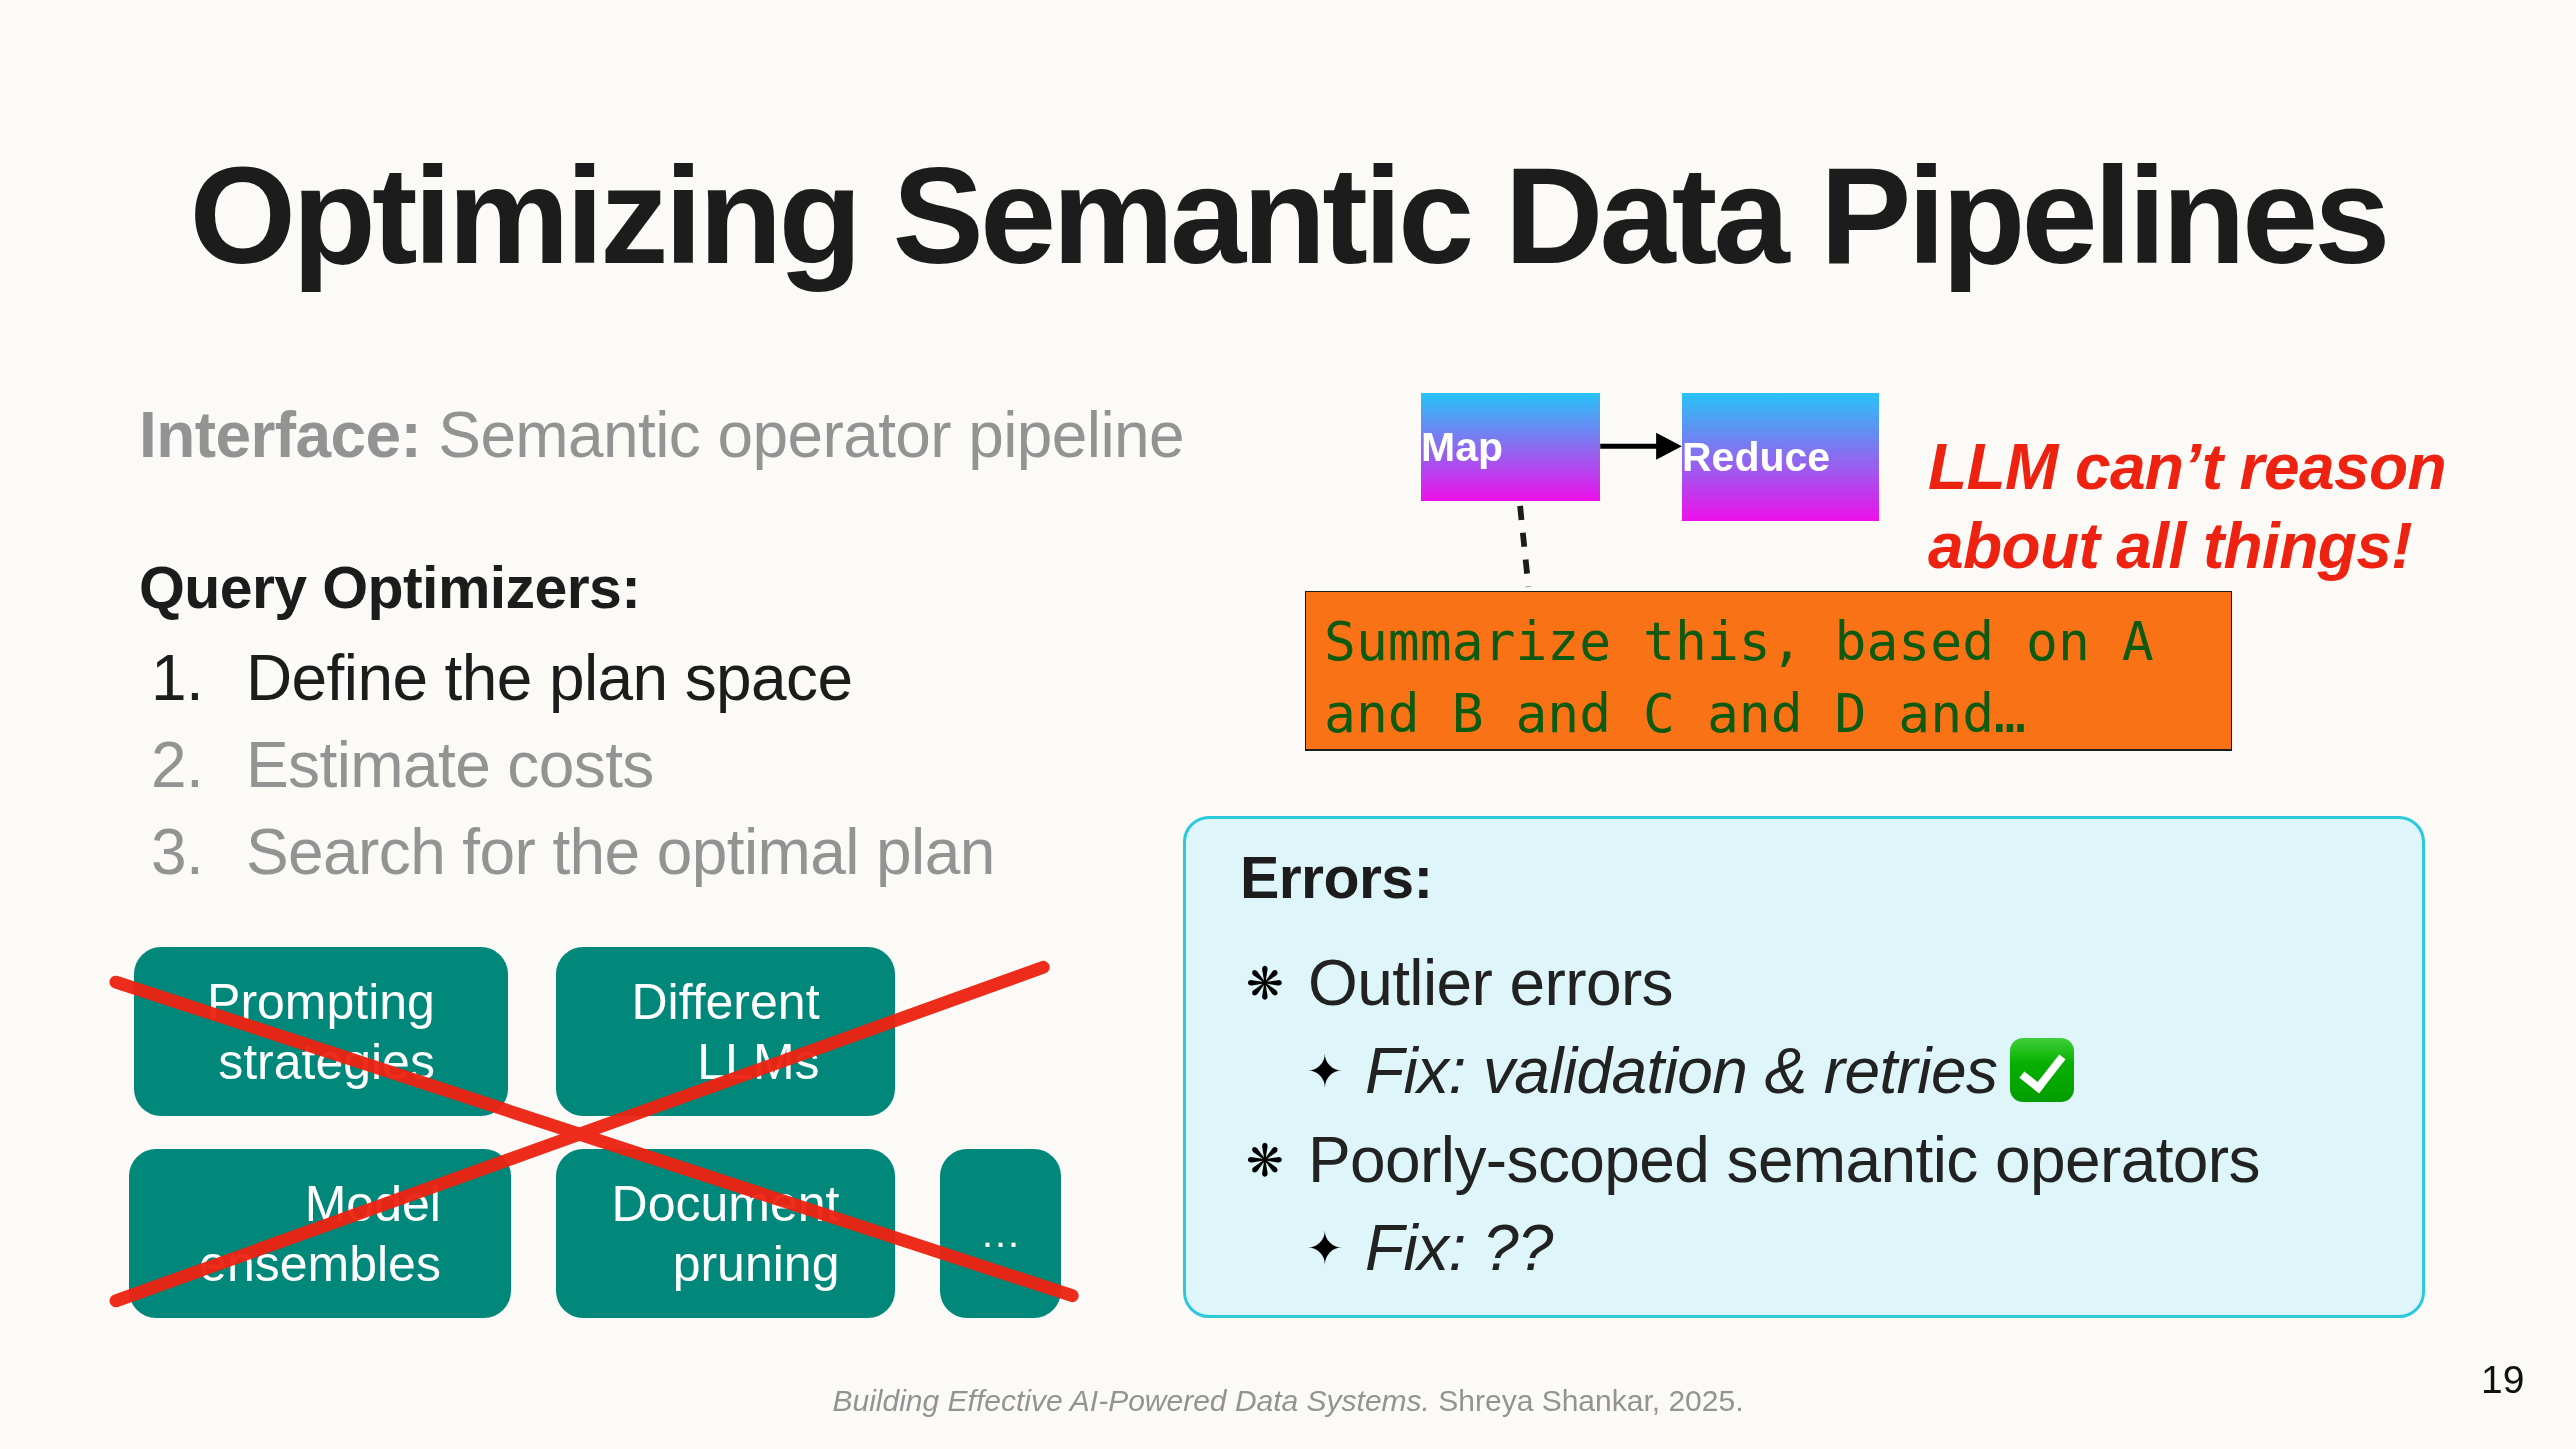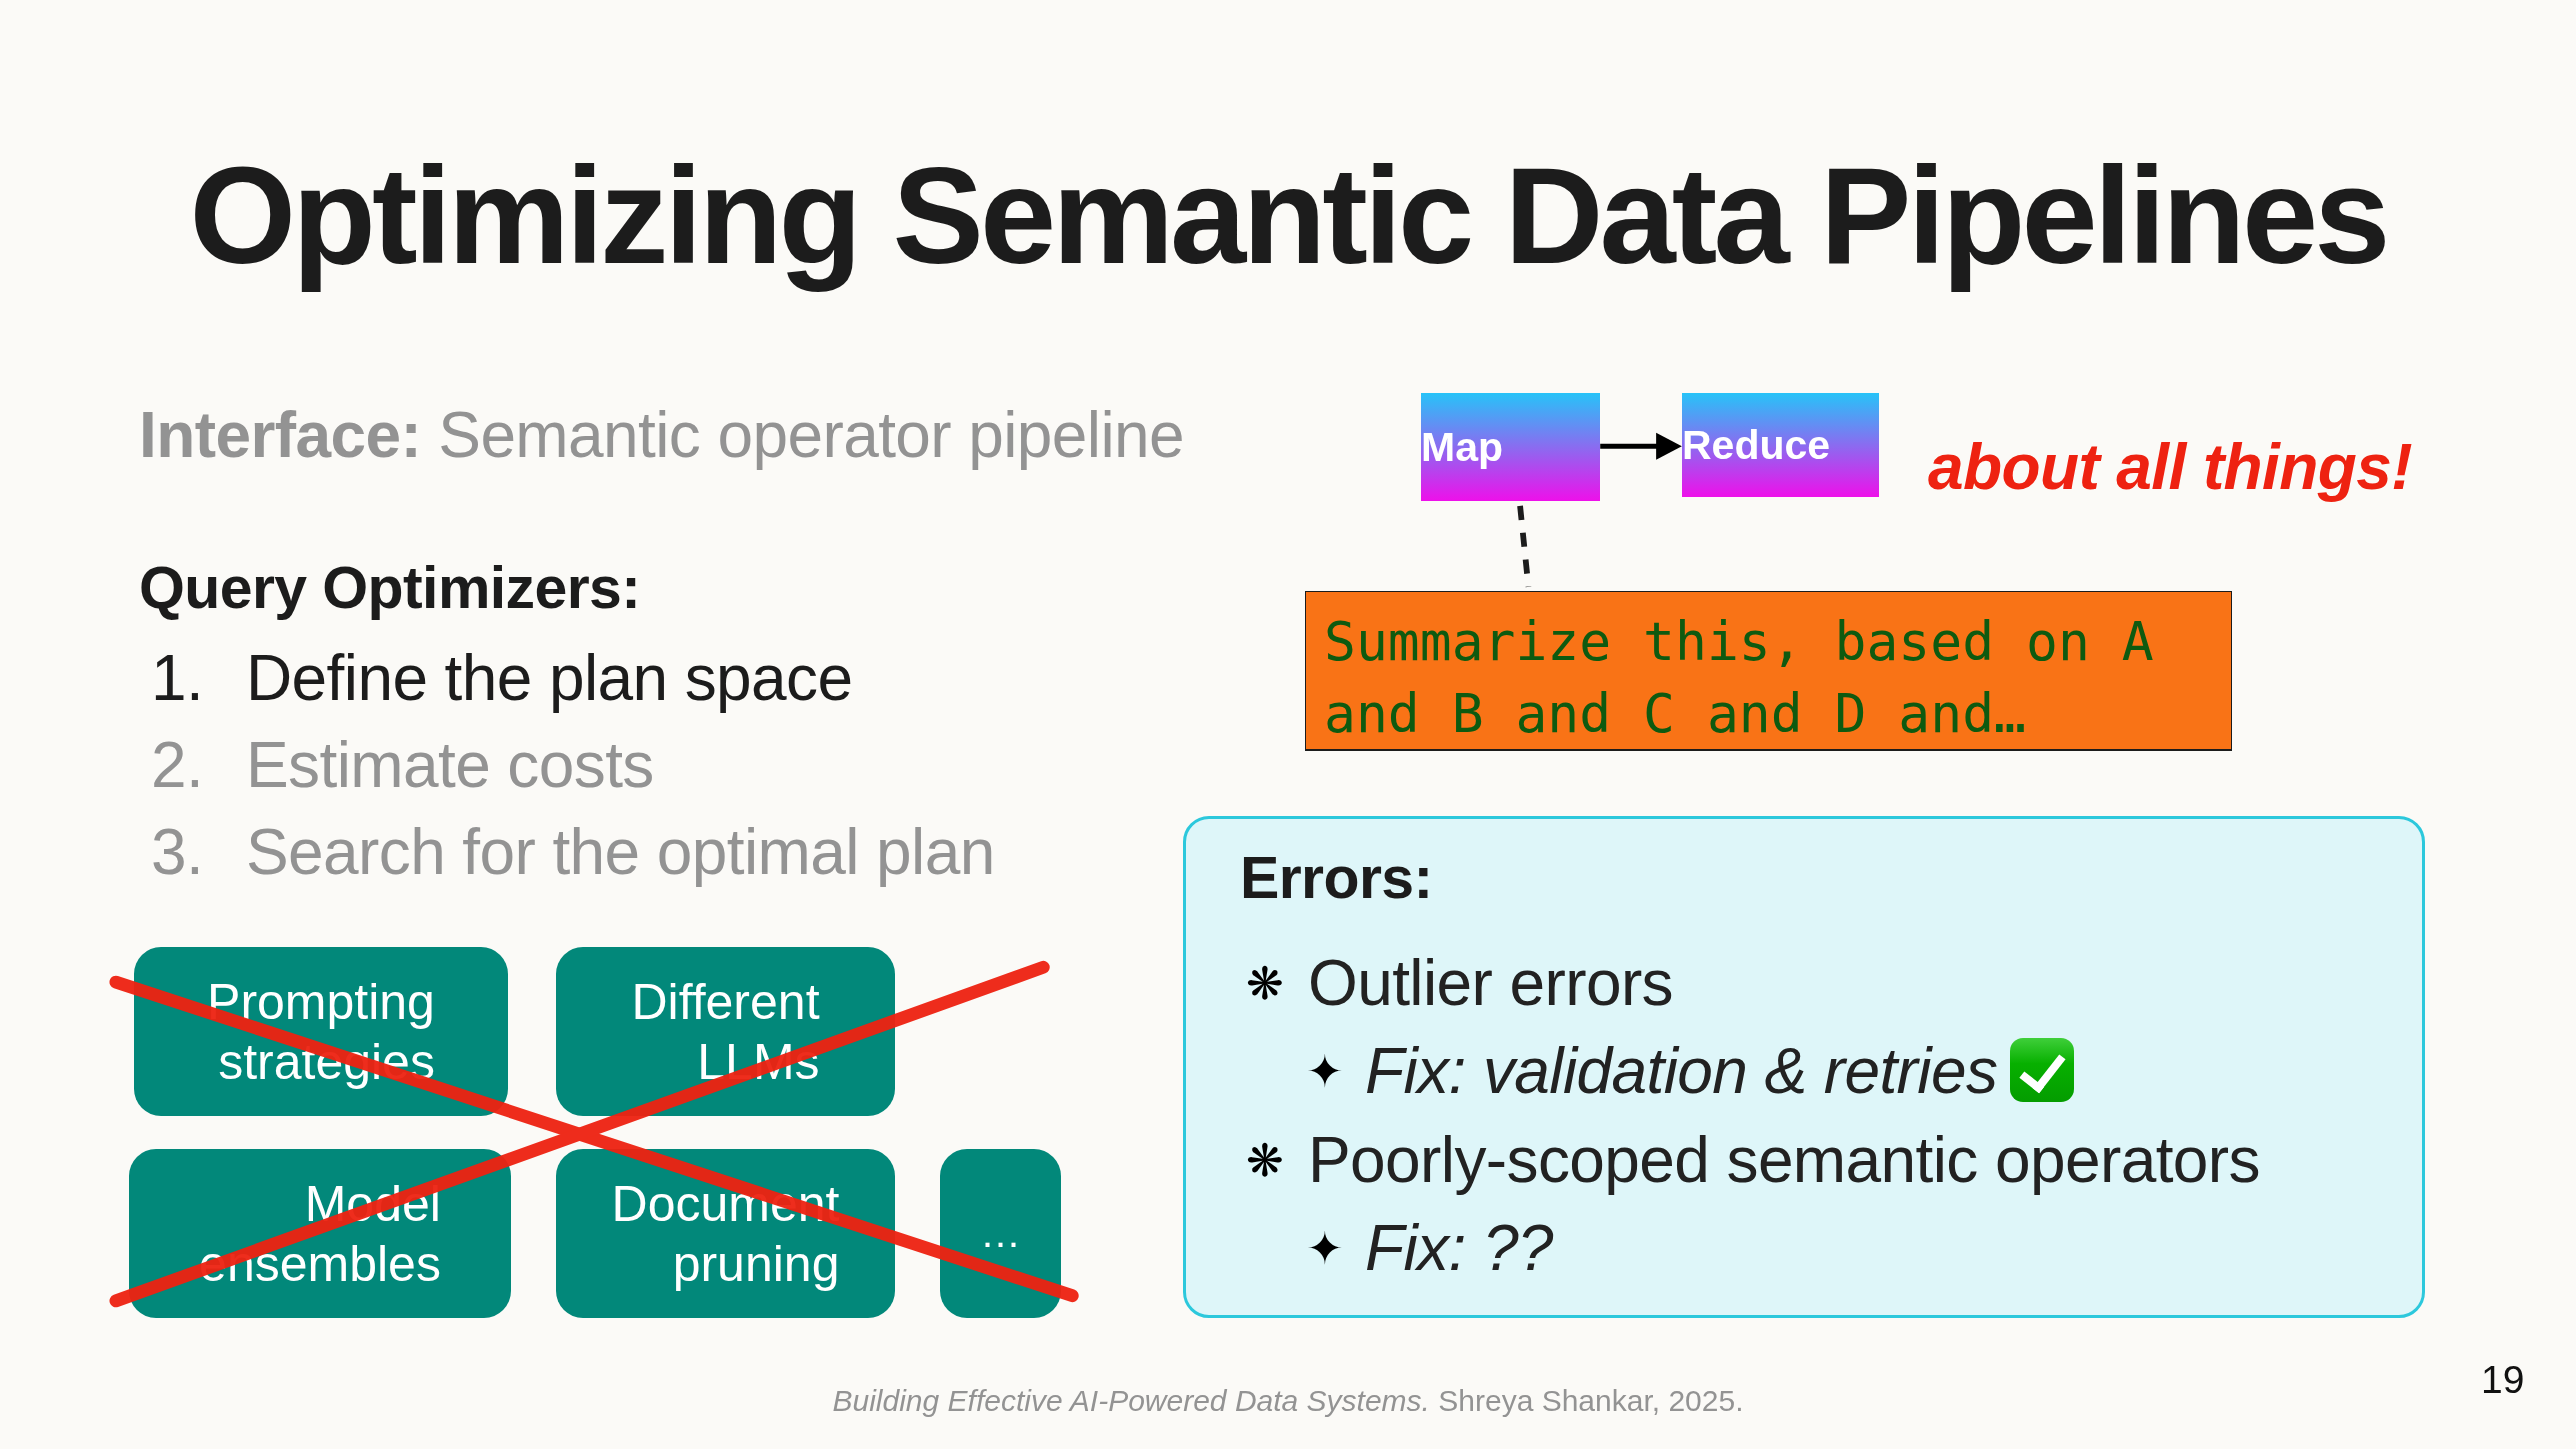--- a/index.html
+++ b/index.html
@@ -158,34 +158,35 @@
 <svg id="red-x" class="abs" viewBox="0 0 4000 2250">
   <g stroke="#ee2211" stroke-width="20" stroke-linecap="round" fill="none" opacity="0.95">
     <line x1="180" y1="1525" x2="1665" y2="2012"></line>
     <line x1="180" y1="2020" x2="1620" y2="1502"></line>
   </g>
 </svg>
 
 <div class="abs op-box" style="left:1421px;top:393px;width:179px;height:108px;">
   <span>Map</span>
 </div>
-<div class="abs op-box" style="left:1682px;top:393px;width:197px;height:104px;">
+<div class="abs op-box" style="left:1682px;top:393px;width:197px;height:128px;">
   <span>Reduce</span>
 </div>
 <svg class="abs" style="left:1597px;top:425px;" width="90" height="45" viewBox="0 0 140 70">
   <line x1="5" y1="33" x2="100" y2="33" stroke="#000" stroke-width="8"></line>
   <polygon points="92,12 132,33 92,54" fill="#000"></polygon>
 </svg>
 <svg class="abs" style="left:1507px;top:502px;" width="39" height="90" viewBox="0 0 60 140">
   <line x1="20" y1="6" x2="33" y2="132" stroke="#1c1c1c" stroke-width="9" stroke-dasharray="22 20"></line>
 </svg>
 
 <div id="prompt-box" class="abs"><div>Summarize this, based on A</div><div>and B and C and D and…</div></div>
 
 <div id="annotation" class="abs">
+  <div>LLM can’t reason</div>
   <div>about all things!</div>
 </div>
 
 <div id="errors-panel" class="abs"></div>
 <div id="errors-title" class="abs">Errors:</div>
 
 <div class="abs err-bullet" style="left:1246px;top:951px;">
   <span class="glyph">❋</span><span>Outlier errors</span>
 </div>
 <div class="abs err-fix" style="left:1306px;top:1038px;">

